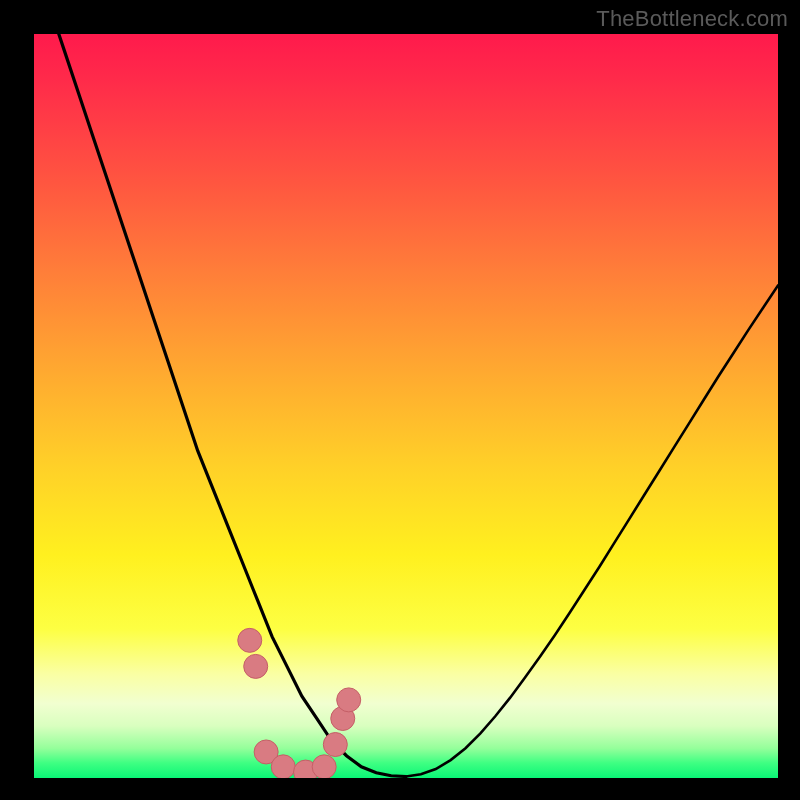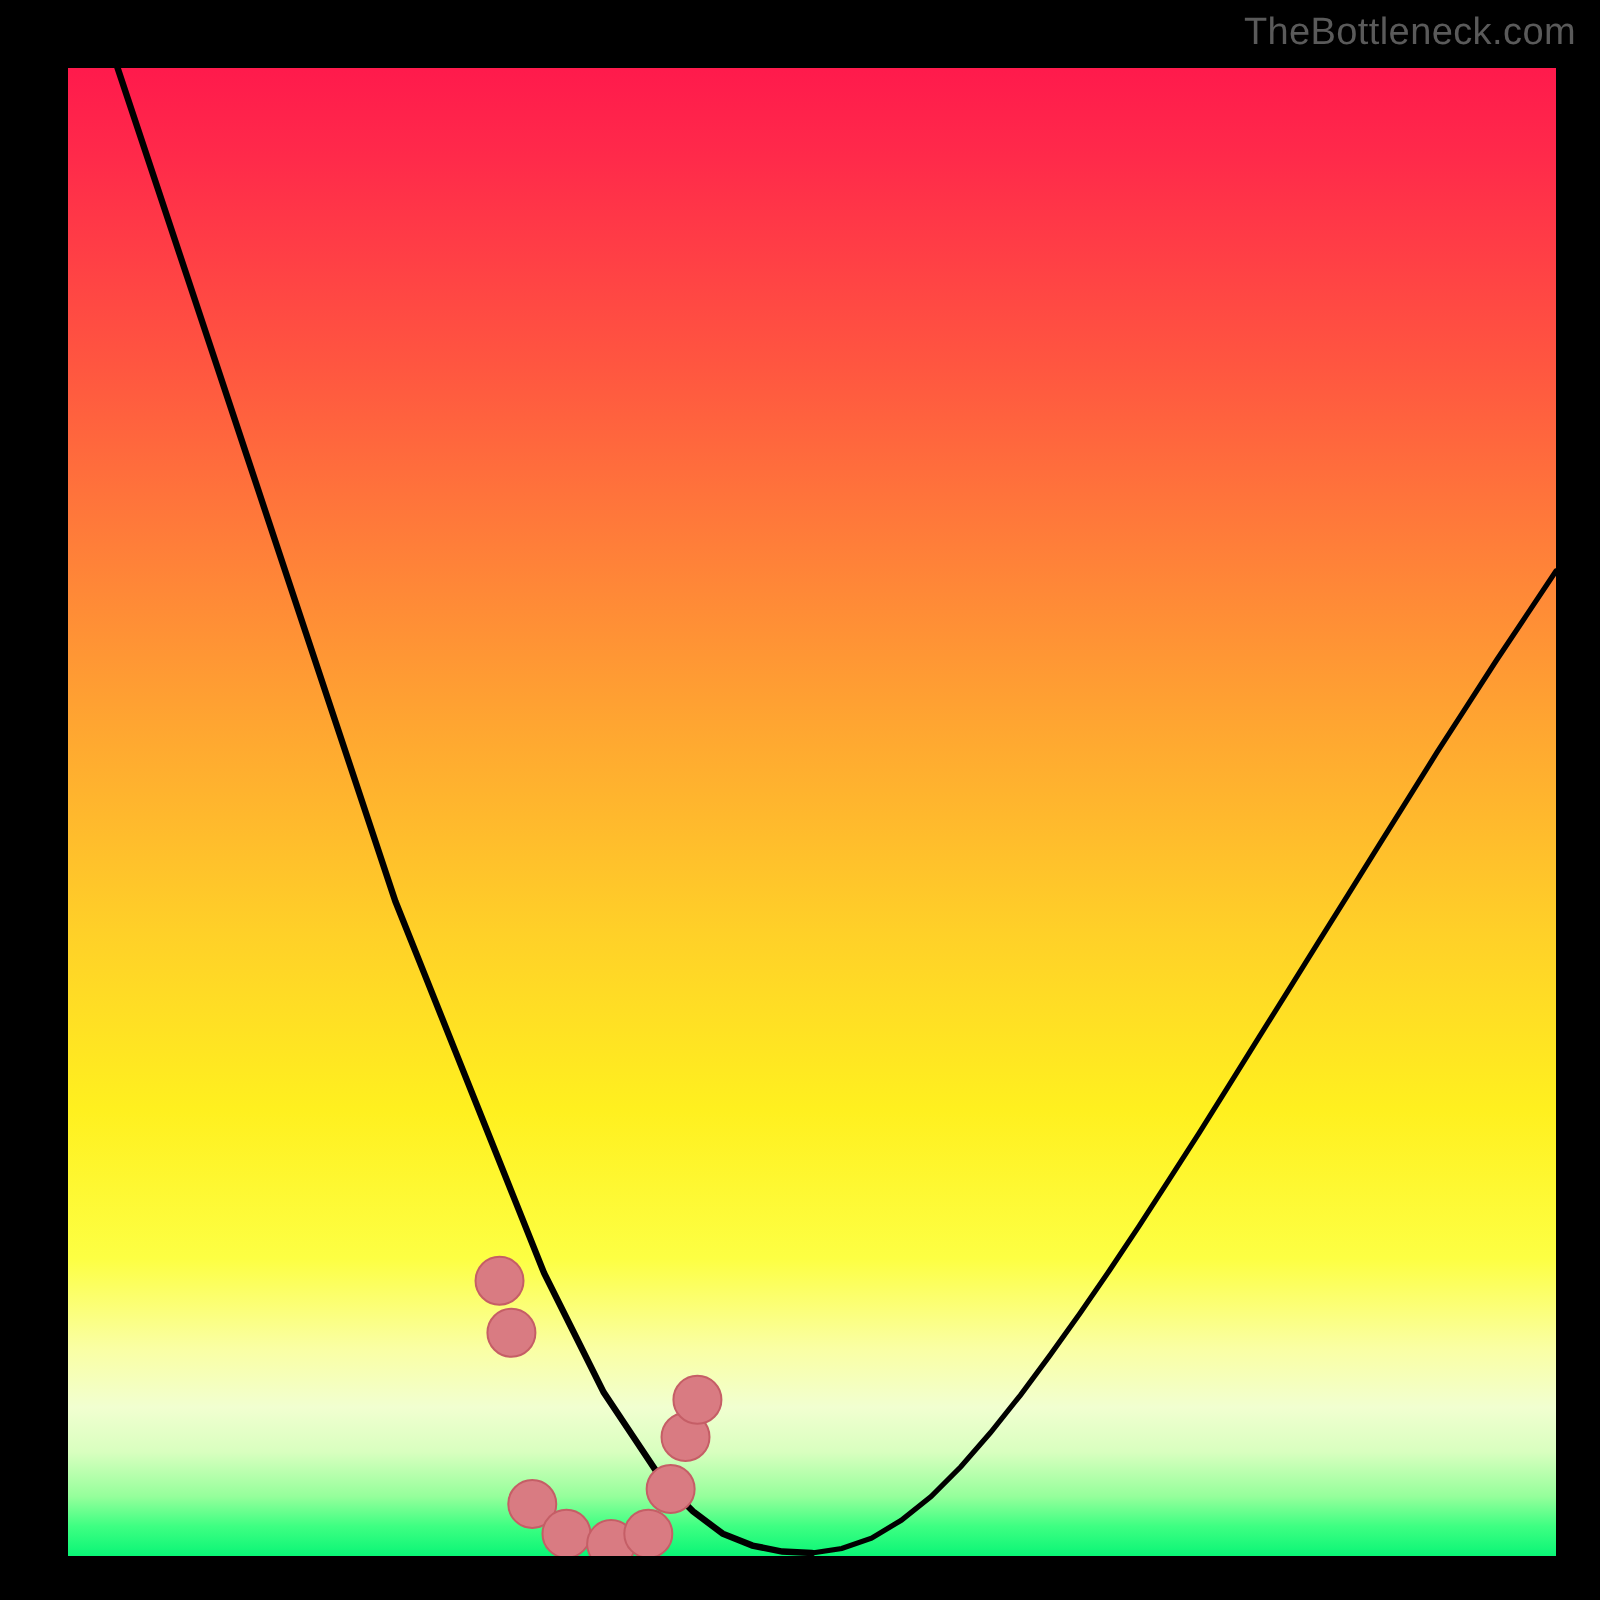--- a/index.html
+++ b/index.html
@@ -50,21 +50,21 @@
   }
   svg.curves {
     position: absolute;
     inset: 0;
   }
   .watermark {
     position: absolute;
     top: 6px;
     right: 12px;
     color: #5a5a5a;
-    font-size: 19px;
+    font-size: 22px;
     font-weight: 500;
     letter-spacing: 0.2px;
   }
 </style>
 </head>
 <body>
 
 <div class="frame">
   <div class="plot-area">
     <div class="gradient"></div>

